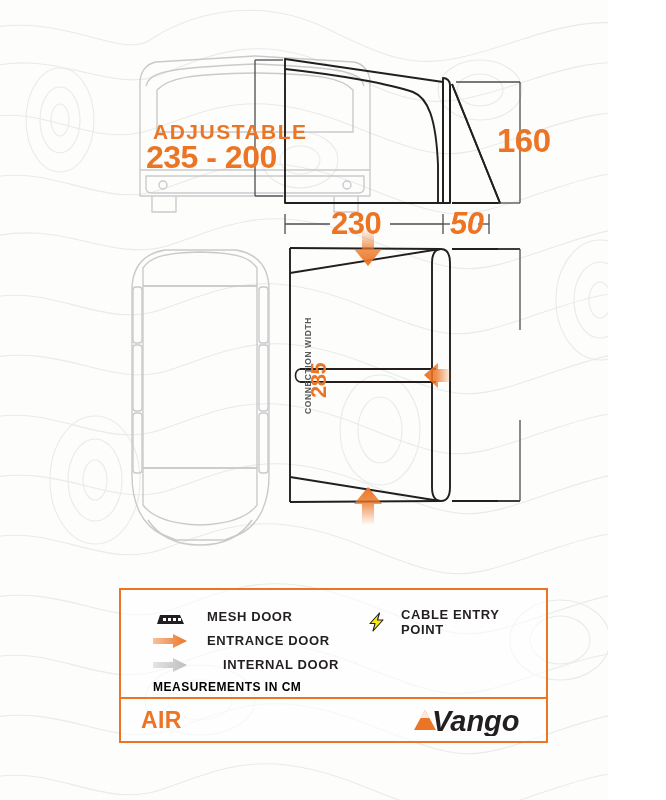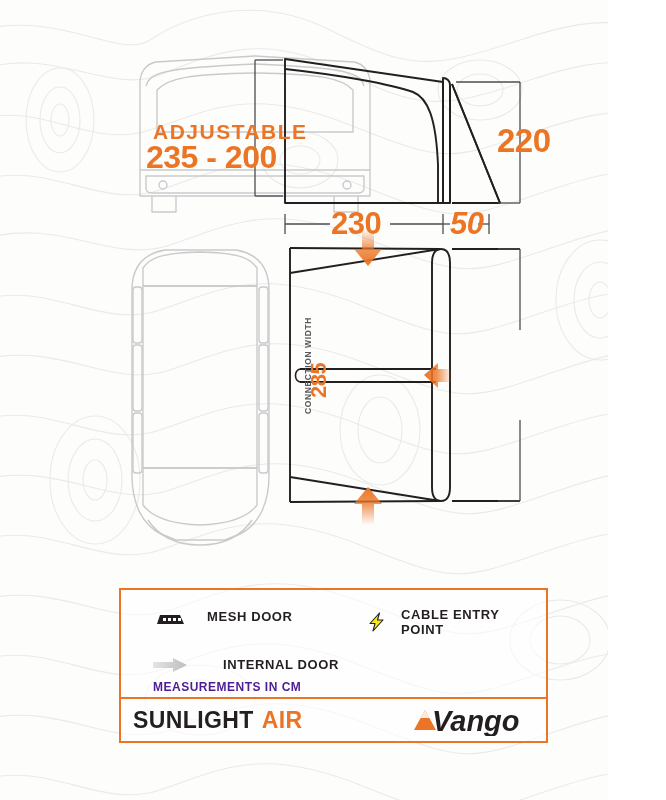--- a/index.html
+++ b/index.html
@@ -243,21 +243,21 @@
       <path d="M362 525 L362 504 L354 504 L368 487 L382 504 L374 504 L374 525 Z" fill="url(#arrGradUp)"></path>
 
       <path d="M452 369 L452 382 L438 382 L438 388 L424 375 L438 363 L438 369 Z" fill="url(#arrGradLeft)"></path>
     </g>
   </svg>
 
   <div class="txt" style="left:153px; top:120px; font-size:21px; color:#EC7525; letter-spacing:1.5px; font-weight:bold;">ADJUSTABLE</div>
 
   <div class="txt dim-num" style="left:146px; top:139px; font-size:32px;">235 - 200</div>
 
-  <div class="txt dim-num" style="left:497px; top:122px; font-size:33px;">220</div>
+  <div class="txt dim-num" style="left:497px; top:122px; font-size:33px;">160</div>
 
   <div class="txt dim-num" style="left:331px; top:206px; font-size:31px;">230</div>
 
   <div class="txt dim-num" style="left:450px; top:206px; font-size:31px;font-style:italic;">50</div>
 
 
   <div class="txt vert" style="left:303px; top:414px; font-size:8.5px; color:#58595b; letter-spacing:0.6px; font-weight:bold; transform:rotate(-90deg);">CONNECTION WIDTH</div>
 
   <div class="txt vert dim-num" style="left:306px; top:398px; font-size:22px; transform:rotate(-90deg);">285</div>
 
@@ -271,20 +271,34 @@
           <path d="M4 11 L7 2 L27 2 L31 11 Z" fill="#231f20"></path>
           <rect x="10" y="5" width="3" height="3" fill="#ffffff"></rect>
           <rect x="15" y="5" width="3" height="3" fill="#ffffff"></rect>
           <rect x="20" y="5" width="3" height="3" fill="#ffffff"></rect>
           <rect x="25" y="5" width="3" height="3" fill="#ffffff"></rect>
         </svg>
       </span>
       <span class="legend-label" style="margin-left:20px;">MESH DOOR</span>
     </div>
 
+    <div style="position:absolute; left:32px; top:43px; display:flex; align-items:center;">
+      <span style="width:34px; height:14px; display:inline-block;">
+        <svg viewBox="0 0 34 14" width="34" height="14">
+          <defs>
+            <linearGradient id="lgOrange" x1="0" y1="0" x2="1" y2="0">
+              <stop offset="0%" stop-color="#EC7525" stop-opacity="0.45"></stop>
+              <stop offset="100%" stop-color="#EC7525" stop-opacity="1"></stop>
+            </linearGradient>
+          </defs>
+          <path d="M0 4 L20 4 L20 0 L34 7 L20 14 L20 10 L0 10 Z" fill="url(#lgOrange)"></path>
+        </svg>
+      </span>
+      <span class="legend-label" style="margin-left:20px;">ENTRANCE DOOR</span>
+    </div>
 
     <div style="position:absolute; left:32px; top:67px; display:flex; align-items:center;">
       <span style="width:34px; height:14px; display:inline-block;">
         <svg viewBox="0 0 34 14" width="34" height="14">
           <defs>
             <linearGradient id="lgGray" x1="0" y1="0" x2="1" y2="0">
               <stop offset="0%" stop-color="#bdbec0" stop-opacity="0.4"></stop>
               <stop offset="100%" stop-color="#bdbec0" stop-opacity="1"></stop>
             </linearGradient>
           </defs>
@@ -297,31 +311,30 @@
     <div style="position:absolute; left:246px; top:17px; display:flex; align-items:center;">
       <span style="width:20px; height:20px; display:inline-block;">
         <svg viewBox="0 0 20 20" width="20" height="20">
           <path d="M12.5 1 L3 11.5 L8 11.5 L6 19 L16 8 L10.5 8 Z" fill="#f7e71d" stroke="#231f20" stroke-width="1.1" stroke-linejoin="round"></path>
         </svg>
       </span>
       <span class="legend-label" style="margin-left:14px;">CABLE ENTRY POINT</span>
     </div>
 
     <div style="position:absolute; left:32px; top:90px; font-size:12px;
-                color:#4c1d95; font-weight:bold; letter-spacing:0.5px;">MEASUREMENTS IN CM</div>
+                color:#000000; font-weight:bold; letter-spacing:0.5px;">MEASUREMENTS IN CM</div>
   </div>
 
   <div style="position:absolute; left:119px; top:697px; width:429px; height:46px;
               border:2px solid #EC7525; box-sizing:border-box;
               background:rgba(255,255,255,0.6);
               display:flex; align-items:center; justify-content:space-between;
               padding:0 12px;">
 
     <div style="display:flex; align-items:baseline;">
-      <span style="font-size:23px; font-weight:bold; color:#231f20; letter-spacing:0.4px;">SUNLIGHT</span>
       <span style="font-size:23px; font-weight:bold; color:#EC7525; margin-left:8px; letter-spacing:0.4px;text-align:center;">AIR</span>
     </div>
 
     <div style="display:flex; align-items:center;">
       <svg width="126" height="32" viewBox="0 0 126 32">
 
         <path d="M17 6 L28 26 L6 26 Z" fill="#EC7525"></path>
         <path d="M17 6 L21.5 14 L12.5 14 Z" fill="#ffffff" opacity="0.85"></path>
 
         <text x="24" y="27" font-family="Liberation Sans, sans-serif" font-size="29" font-weight="bold" font-style="italic" fill="#231f20">Vango</text>

